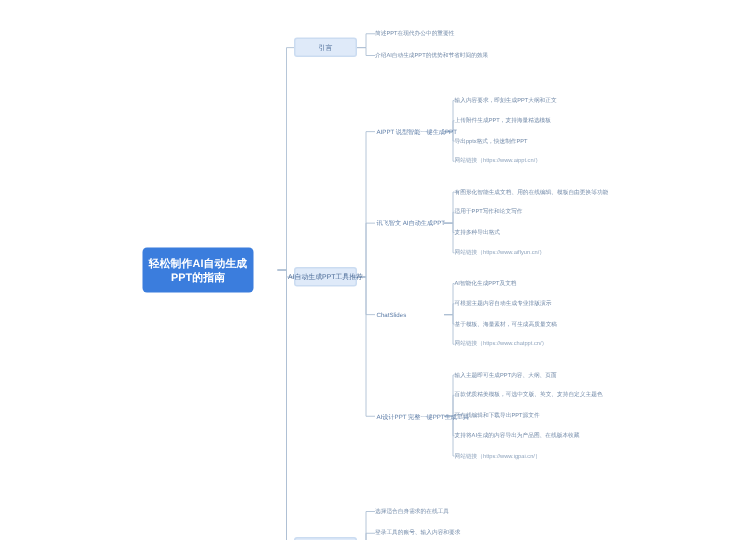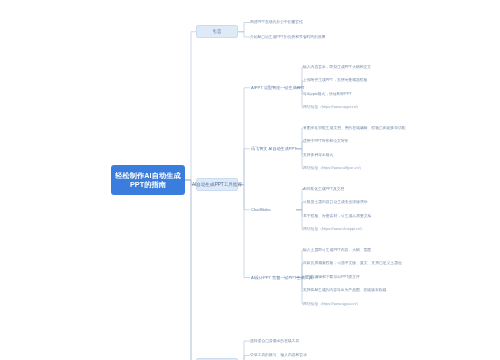--- a/index.html
+++ b/index.html
@@ -88,21 +88,21 @@
       <path d="M185,180 H191 V364.75 H196" fill="none" stroke="#aebfd4" stroke-width="0.6"></path>
       <path d="M238,364.75 H244 V341 H250" fill="none" stroke="#aebfd4" stroke-width="0.6"></path>
       <path d="M238,364.75 H244 V355.5 H250" fill="none" stroke="#aebfd4" stroke-width="0.6"></path>
       <path d="M238,364.75 H244 V370 H250" fill="none" stroke="#aebfd4" stroke-width="0.6"></path>
       <path d="M238,364.75 H244 V384.5 H250" fill="none" stroke="#aebfd4" stroke-width="0.6"></path>
       <path d="M185,180 H191 V424.25 H196" fill="none" stroke="#aebfd4" stroke-width="0.6"></path>
       <path d="M238,424.25 H244 V415 H250" fill="none" stroke="#aebfd4" stroke-width="0.6"></path>
       <path d="M238,424.25 H244 V429.5 H250" fill="none" stroke="#aebfd4" stroke-width="0.6"></path>
     </svg>
   <div id="nodes">
-      <div class="node root" style="left: 111px; top: 165px; width: 74px; height: 30px;">轻松制作AI自动生成PPT的指南</div>
+      <div class="node root" style="left: 95px; top: 165px; width: 74px; height: 30px;">轻松制作AI自动生成PPT的指南</div>
       <div class="node lvl2" style="left: 196px; top: 25.25px; width: 42px; height: 13px;">引言</div>
       <div class="node leaf" style="left: 250px; top: 18px; height: 9px;">简述PPT在现代办公中的重要性</div>
       <div class="node leaf" style="left: 250px; top: 32.5px; height: 9px;">介绍AI自动生成PPT的优势和节省时间的效果</div>
       <div class="node lvl2" style="left: 196px; top: 178.125px; width: 42px; height: 13px;">AI自动生成PPT工具推荐</div>
       <div class="node lvl3" style="left: 250px; top: 83.25px; height: 9px;">AIPPT 说型智能一键生成PPT</div>
       <div class="node leaf" style="left: 303px; top: 63px; height: 8px;">输入内容要求，即刻生成PPT大纲和正文</div>
       <div class="node leaf" style="left: 303px; top: 76.5px; height: 8px;">上传附件生成PPT，支持海量精选模板</div>
       <div class="node leaf" style="left: 303px; top: 90px; height: 8px;">导出pptx格式，快速制作PPT</div>
       <div class="node leaf url" style="left: 303px; top: 103.5px; height: 8px;">网站链接（https://www.aippt.cn/）</div>
       <div class="node lvl3" style="left: 250px; top: 144.25px; height: 9px;">讯飞智文 AI自动生成PPT</div>

